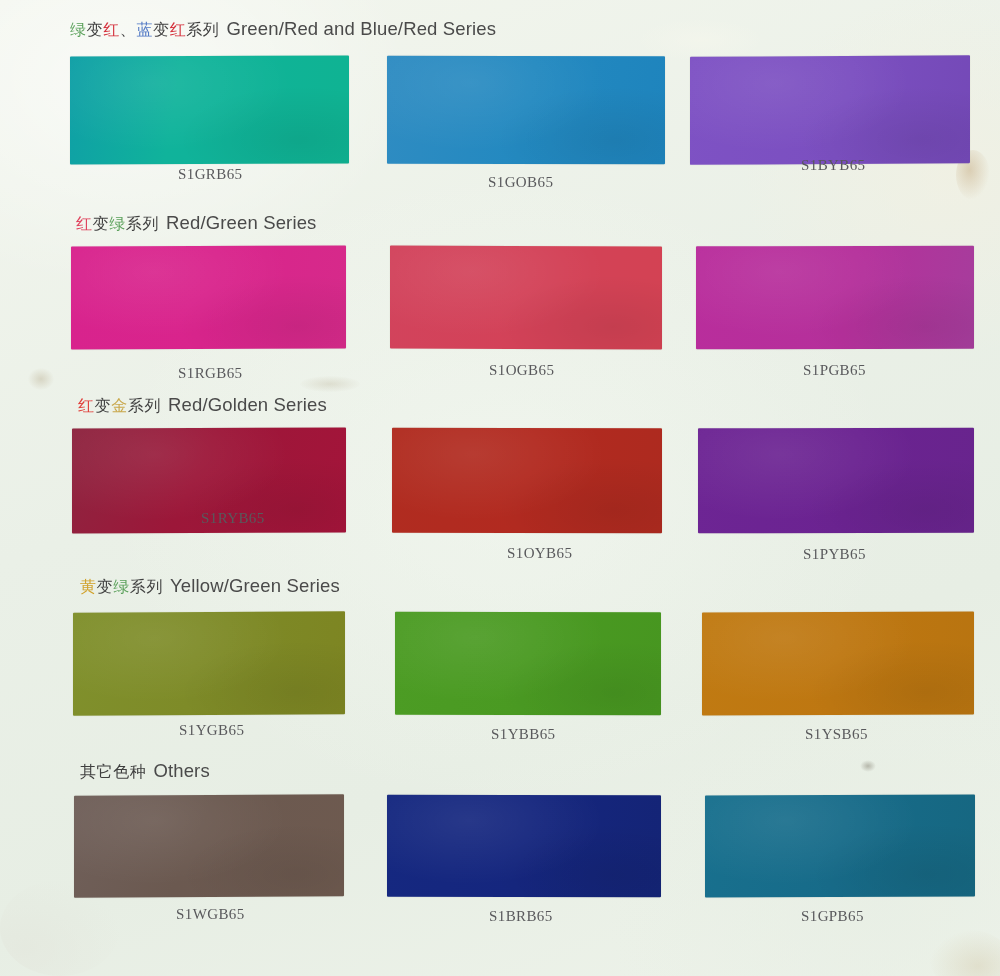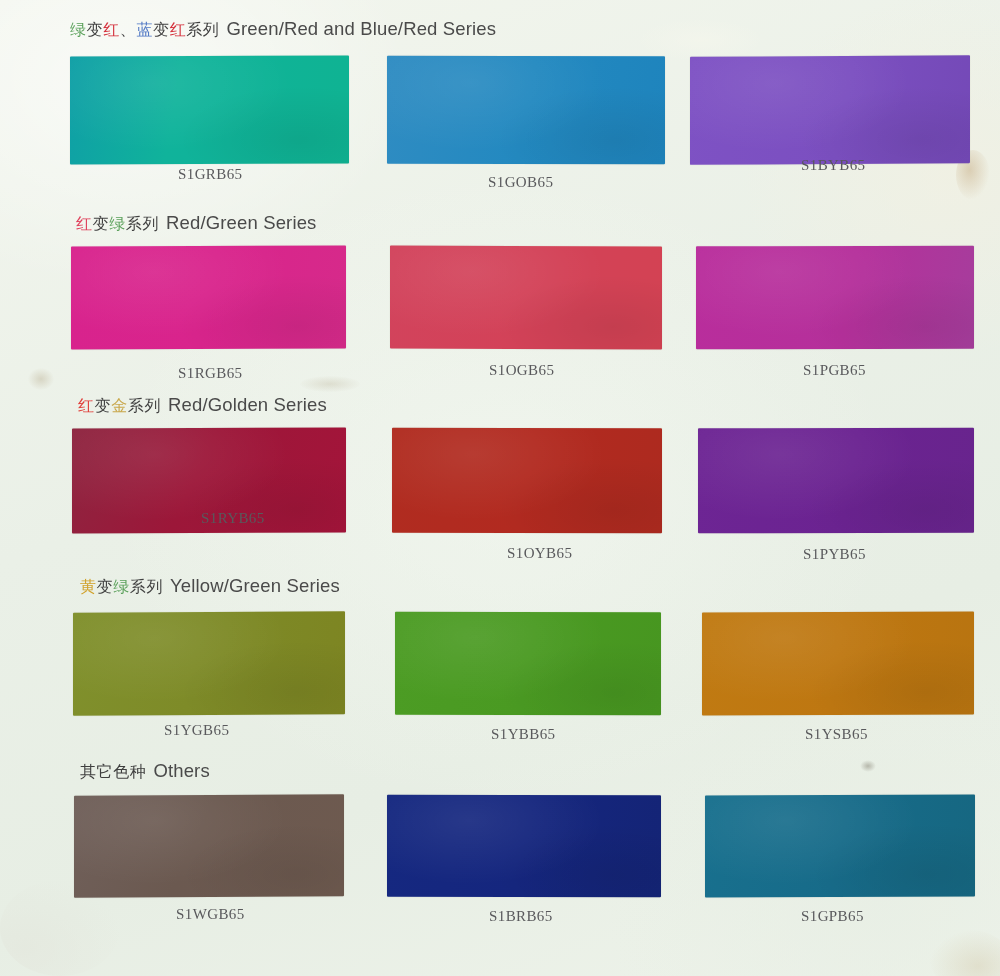--- a/index.html
+++ b/index.html
@@ -158,21 +158,21 @@
         <div class="swatch-cell" style="left: 698px; top: 428px; width: 276px;">
           <div class="swatch" style="width: 276px; height: 105px; background: linear-gradient(100deg, rgb(109, 37, 148) 0%, rgb(107, 35, 145) 55%, rgb(104, 36, 141) 100%); transform: skewY(-0.12deg);"></div>
         </div>
         <div class="swatch-label" style="left: 803px; top: 546px;">S1PYB65</div>
       </div>
       <div class="section" style="top: 0px;">
         <div class="section-heading" style="position: absolute; left: 80px; top: 575px; text-align: right;"><span class="cn-title"><span style="color: rgb(209, 161, 42);">黄</span><span style="color: rgb(63, 63, 63);">变</span><span style="color: rgb(90, 160, 90);">绿</span><span style="color: rgb(63, 63, 63);">系列</span></span><span class="en-title">Yellow/Green Series</span></div>
         <div class="swatch-cell" style="left: 73px; top: 612px; width: 272px;">
           <div class="swatch" style="width: 272px; height: 103px; background: linear-gradient(100deg, rgb(128, 144, 44) 0%, rgb(126, 139, 40) 45%, rgb(125, 133, 34) 100%); transform: skewY(-0.36deg);"></div>
         </div>
-        <div class="swatch-label" style="left: 164px; top: 722px;">S1YGB65</div>
+        <div class="swatch-label" style="left: 179px; top: 722px;">S1YGB65</div>
         <div class="swatch-cell" style="left: 395px; top: 612px; width: 266px;">
           <div class="swatch" style="width: 266px; height: 103px; background: linear-gradient(100deg, rgb(76, 156, 36) 0%, rgb(74, 154, 34) 50%, rgb(71, 150, 32) 100%); transform: skewY(0.12deg);"></div>
         </div>
         <div class="swatch-label" style="left: 491px; top: 726px;">S1YBB65</div>
         <div class="swatch-cell" style="left: 702px; top: 612px; width: 272px;">
           <div class="swatch" style="width: 272px; height: 103px; background: linear-gradient(100deg, rgb(192, 122, 18) 0%, rgb(190, 119, 17) 50%, rgb(184, 116, 16) 100%); transform: skewY(-0.24deg);"></div>
         </div>
         <div class="swatch-label" style="left: 805px; top: 726px;">S1YSB65</div>
       </div>
       <div class="section" style="top: 0px;">

